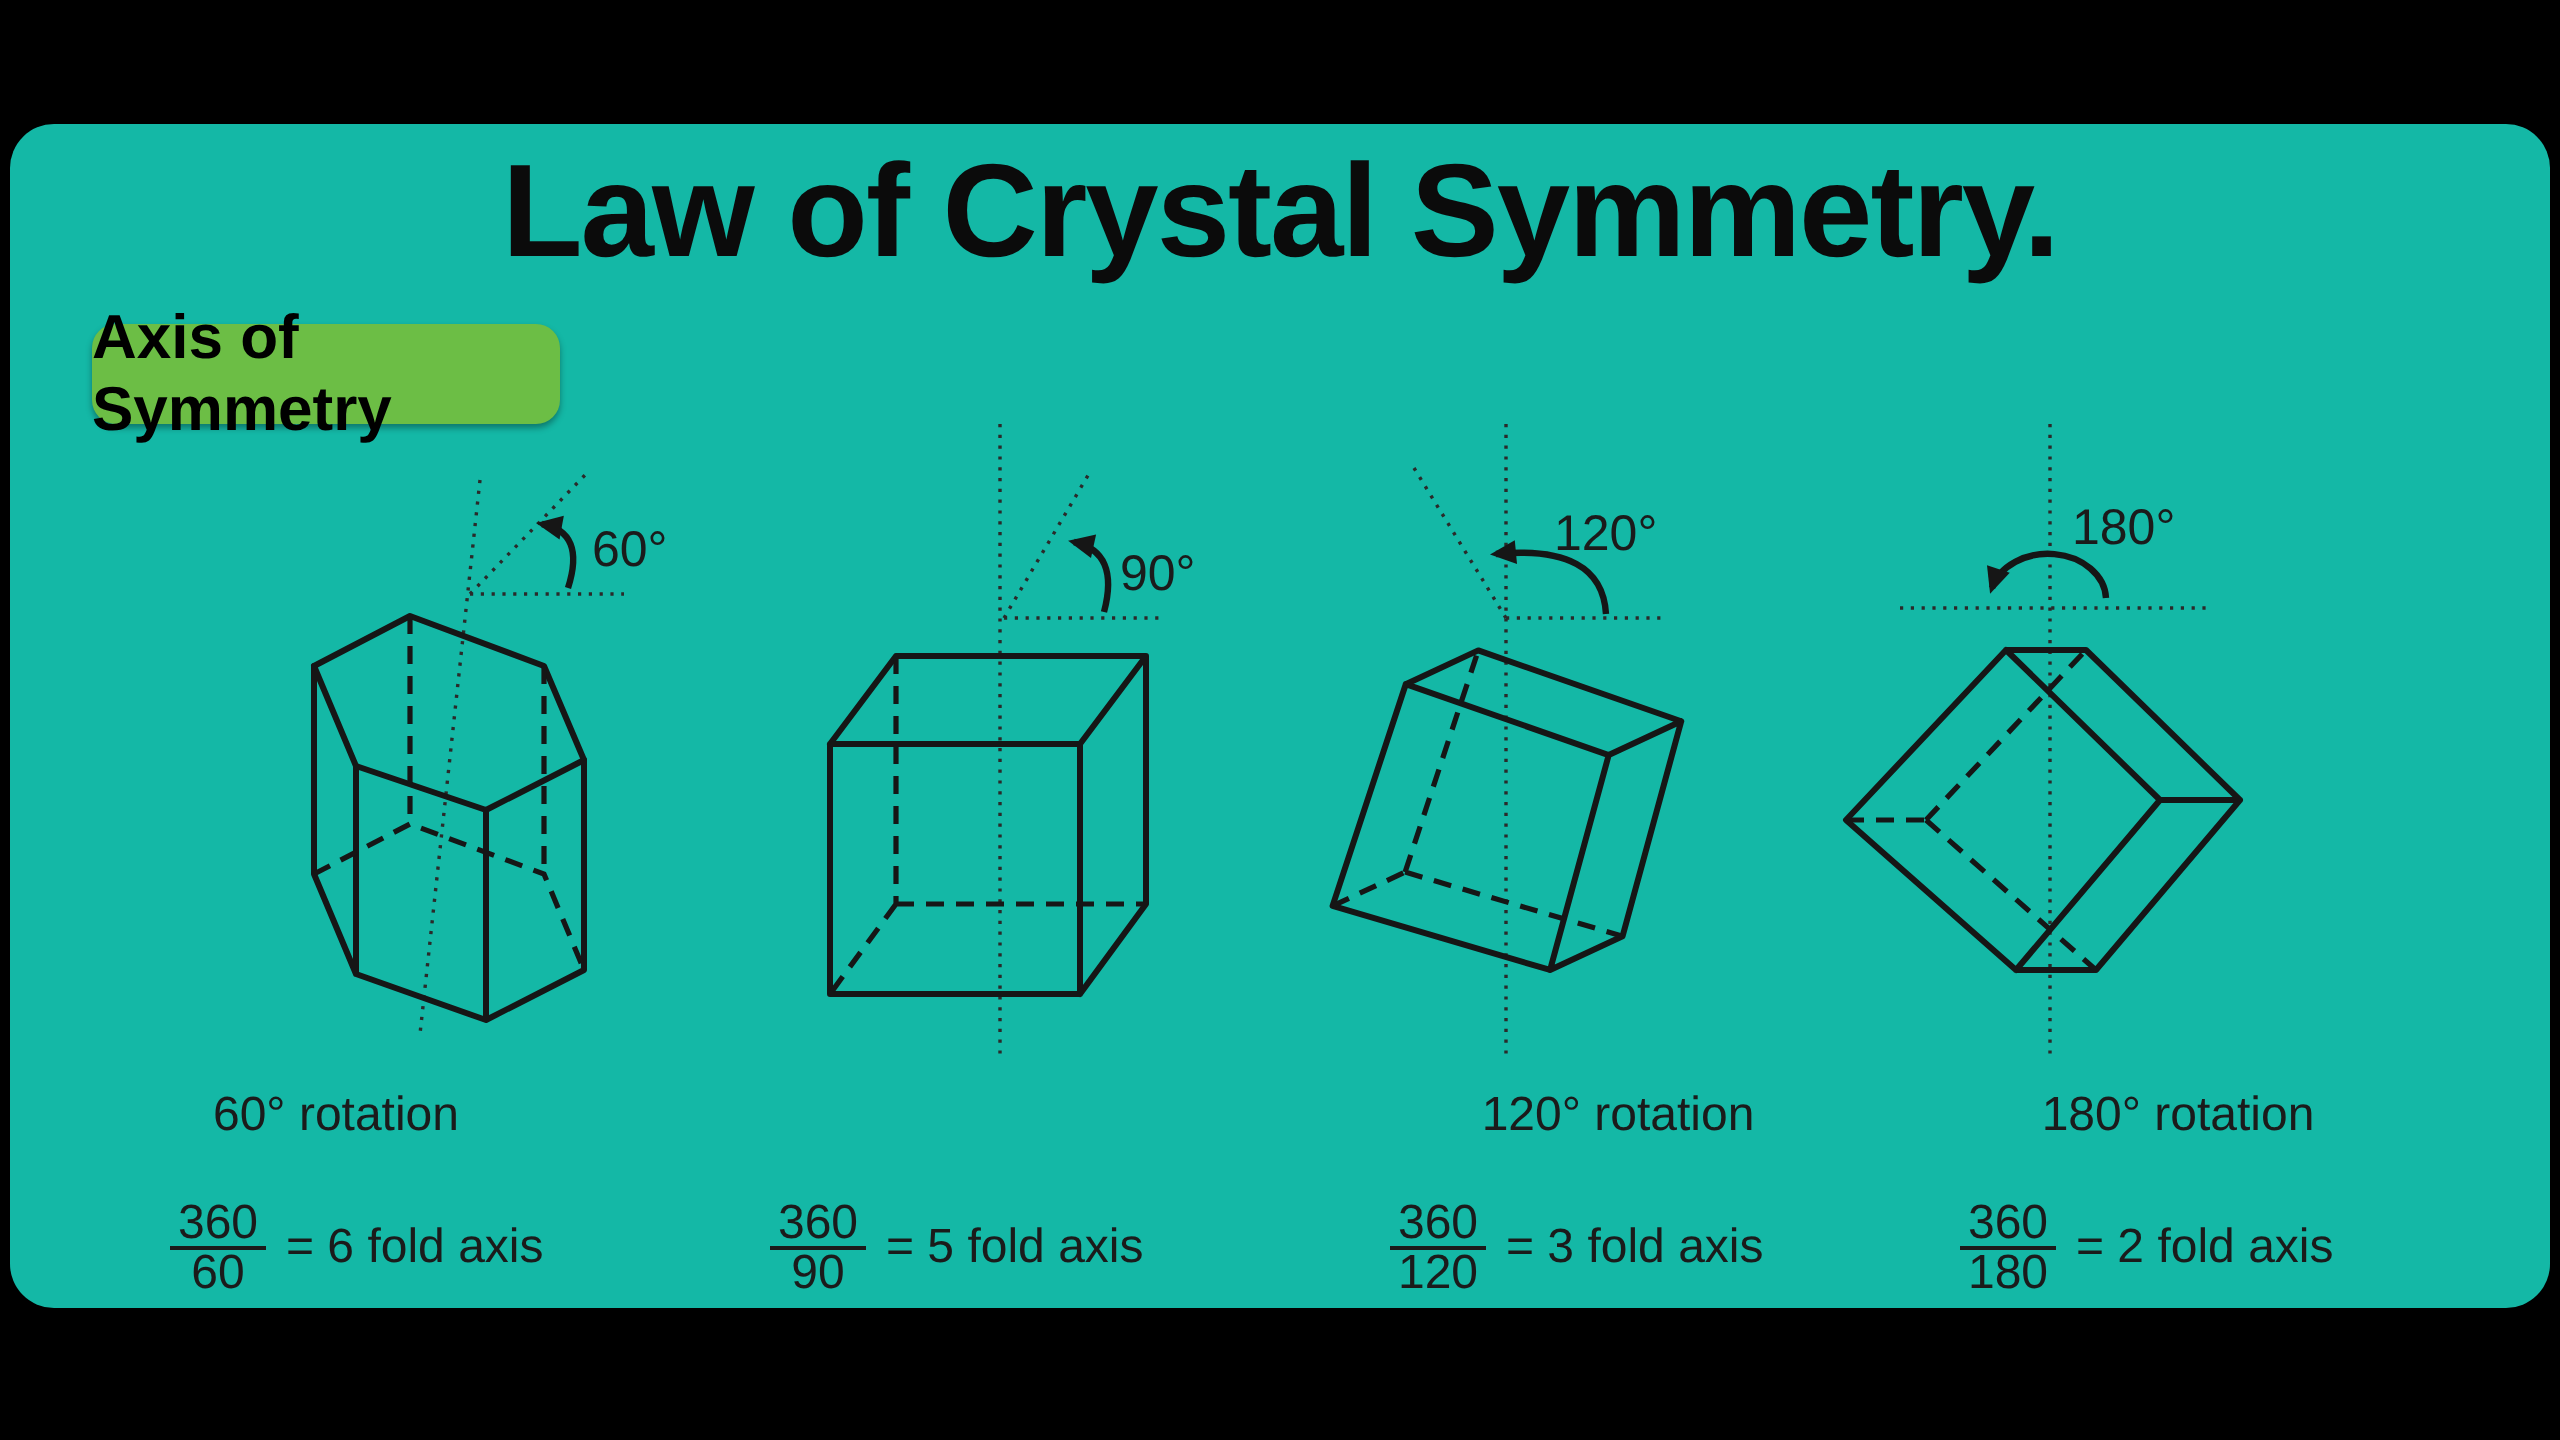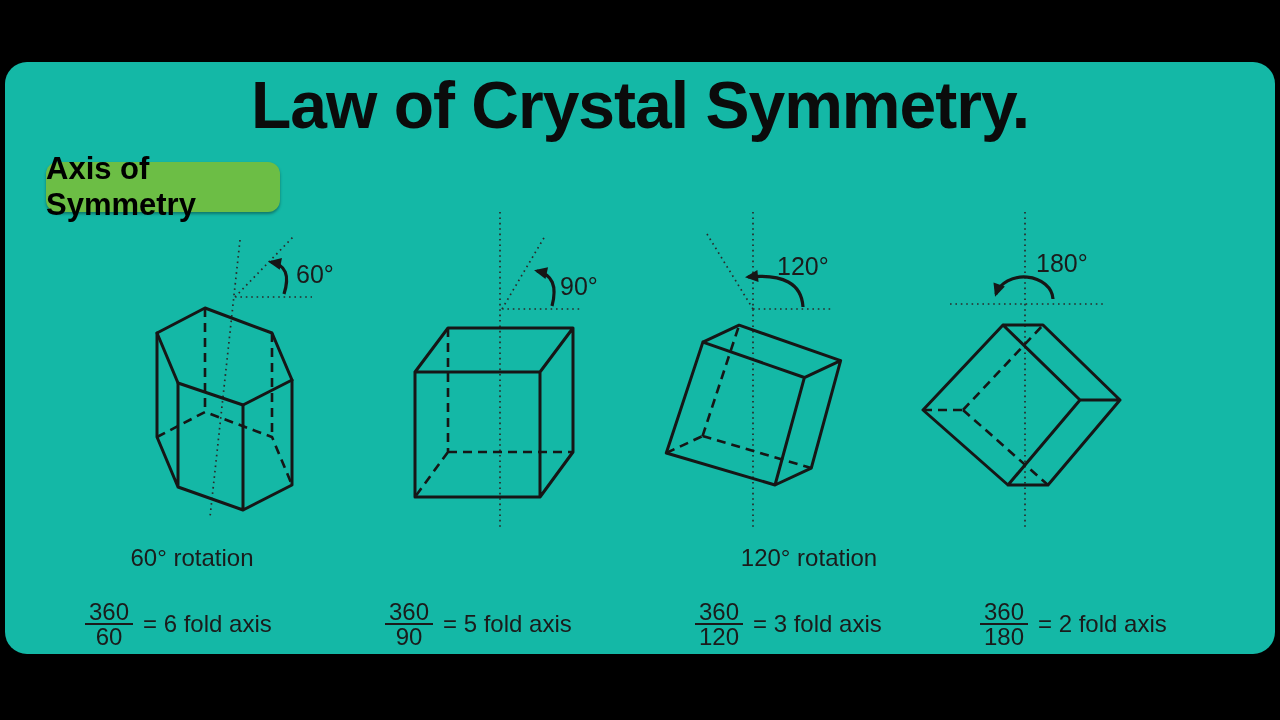--- a/index.html
+++ b/index.html
@@ -81,22 +81,23 @@
 
       <g>
         <path class="dot" d="M1025,212 L1025,527"></path>
         <path class="dot" d="M950,304 L1103,304"></path>
         <path class="arr" d="M1053,299 A29,23 0 0 0 996,294"></path>
         <text class="ang" x="1036" y="272">180°</text>
         <use href="#cube45"></use>
       </g>
     </svg>
 
-    <div class="rot-label" style="left:97px">60° rotation</div>
+    <div class="rot-label" style="left:73px">60° rotation</div>
     <div class="rot-label" style="left:714px">120° rotation</div>
+    <div class="rot-label" style="left:994px">180° rotation</div>
 
     <div class="formula" style="left:80px">
       <div class="frac">
         <span class="line">360</span>
         <span class="bar"></span>
         <span class="line">60</span>
       </div>
       <div class="result">= 6 fold axis</div>
     </div>
 

